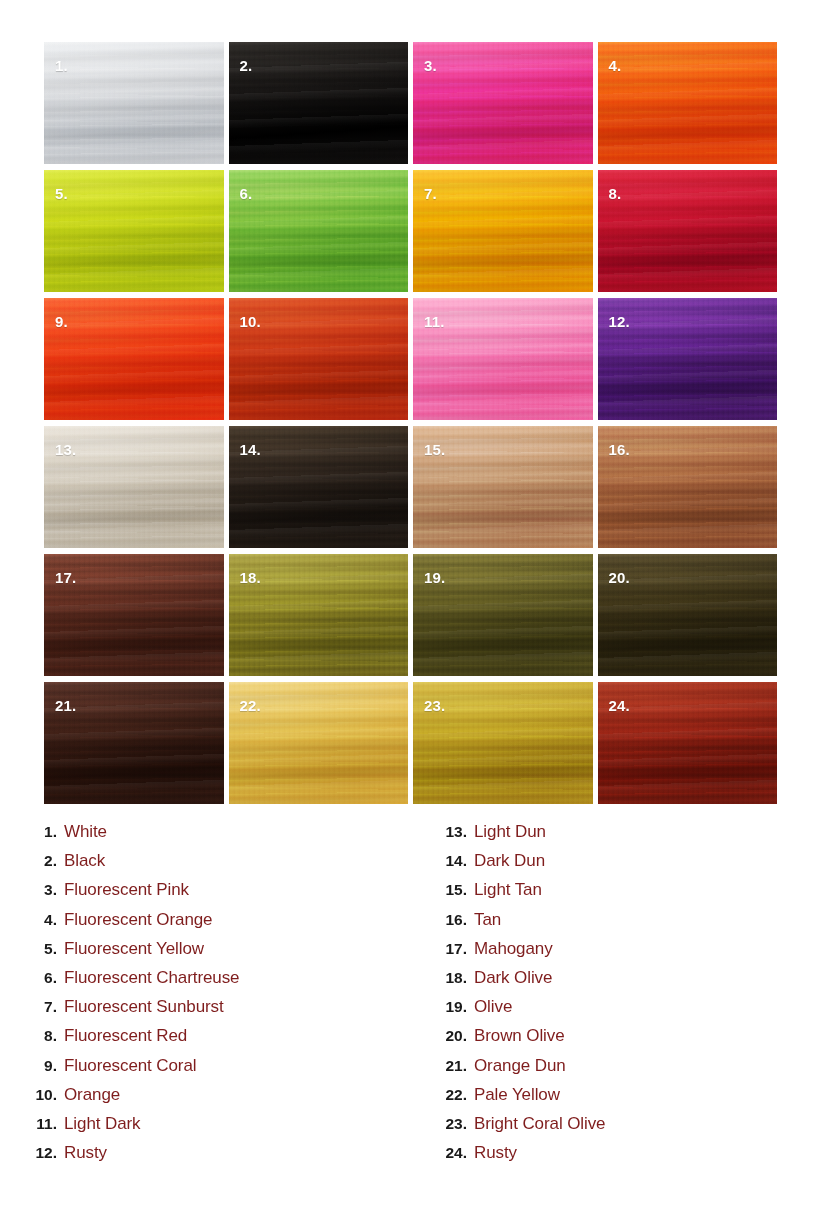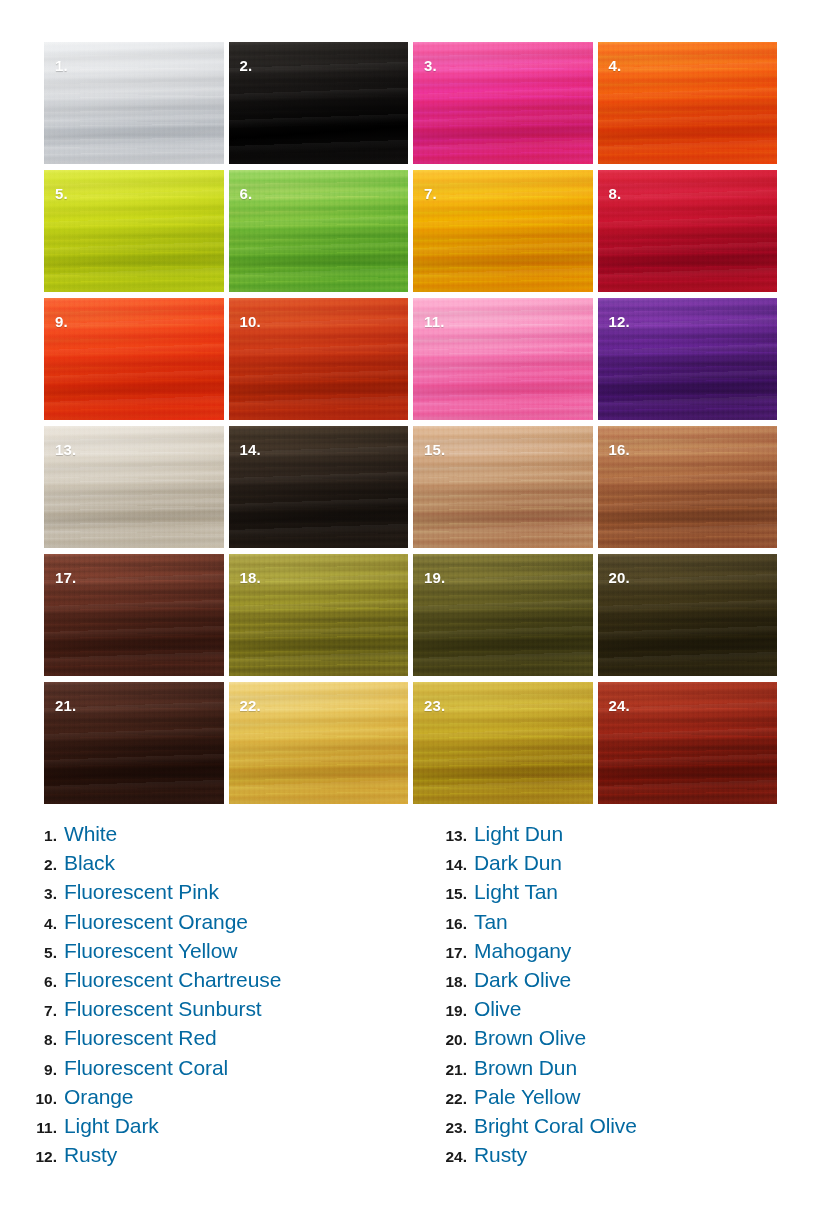--- a/index.html
+++ b/index.html
@@ -123,22 +123,22 @@
   .legend-num {
     font-weight: bold;
     font-size: 15.5px;
     width: 30px;
     text-align: right;
     padding-right: 7px;
     color: #1a1a1a;
     flex: none;
   }
   .legend-label {
-    font-size: 21px;
-    color: #0369a1;
+    font-size: 17px;
+    color: #7f1d1d;
     letter-spacing: -0.1px;
     white-space: nowrap;
     text-align: center;
   }
 </style>
 </head>
 <body>
 
 <div id="swatch-grid">
     <div class="swatch" style="background: linear-gradient(176deg, rgb(238, 240, 242) 0%, rgb(217, 219, 222) 38%, rgb(191, 195, 200) 72%, rgb(217, 219, 222) 100%);">
@@ -342,21 +342,21 @@
       <div class="legend-row">
         <span class="legend-num">19.</span>
         <span class="legend-label">Olive</span>
       </div>
       <div class="legend-row">
         <span class="legend-num">20.</span>
         <span class="legend-label">Brown Olive</span>
       </div>
       <div class="legend-row">
         <span class="legend-num">21.</span>
-        <span class="legend-label">Brown Dun</span>
+        <span class="legend-label">Orange Dun</span>
       </div>
       <div class="legend-row">
         <span class="legend-num">22.</span>
         <span class="legend-label">Pale Yellow</span>
       </div>
       <div class="legend-row">
         <span class="legend-num">23.</span>
         <span class="legend-label">Bright Coral Olive</span>
       </div>
       <div class="legend-row">

